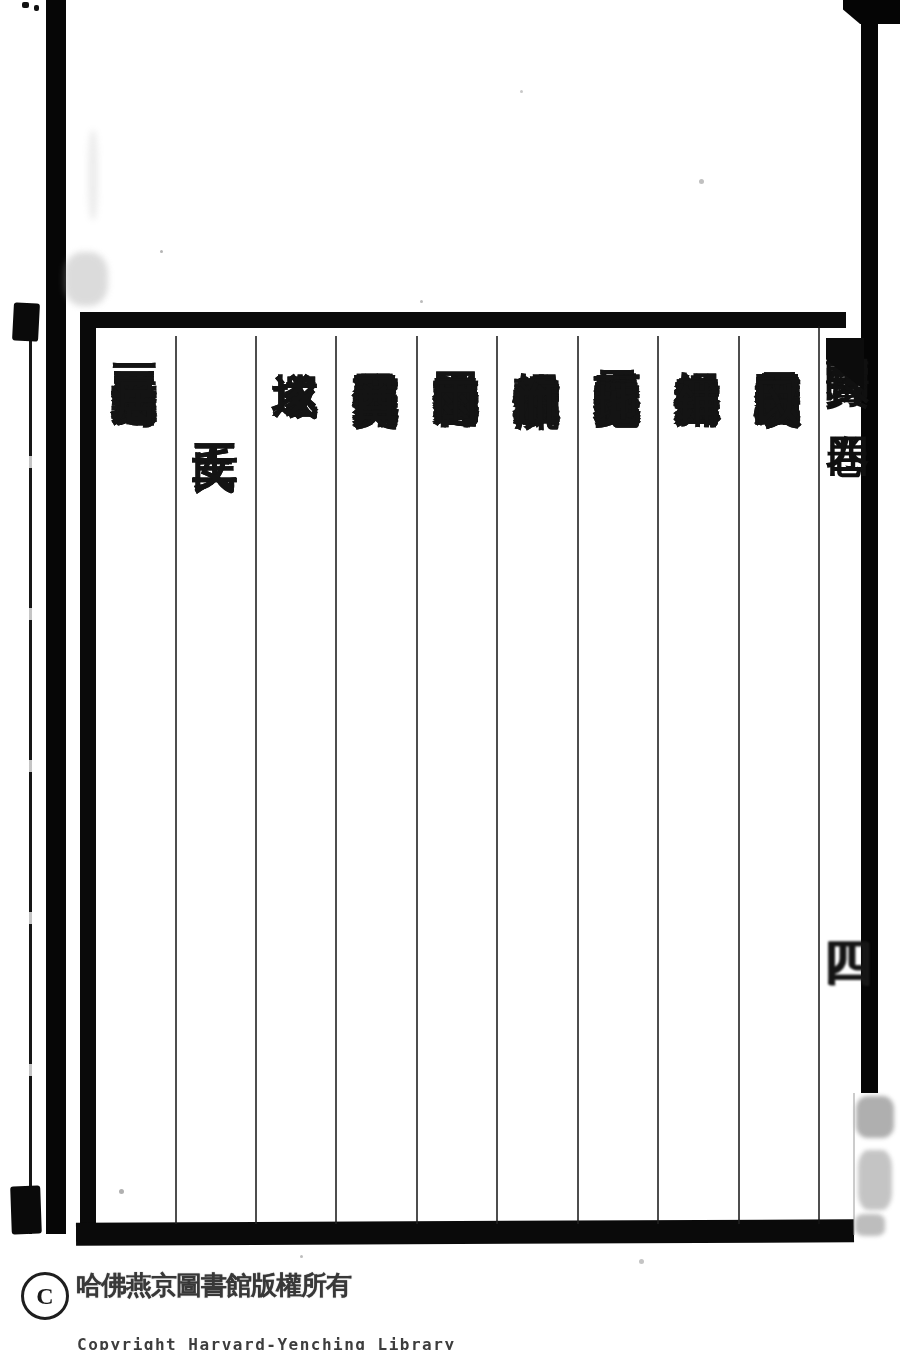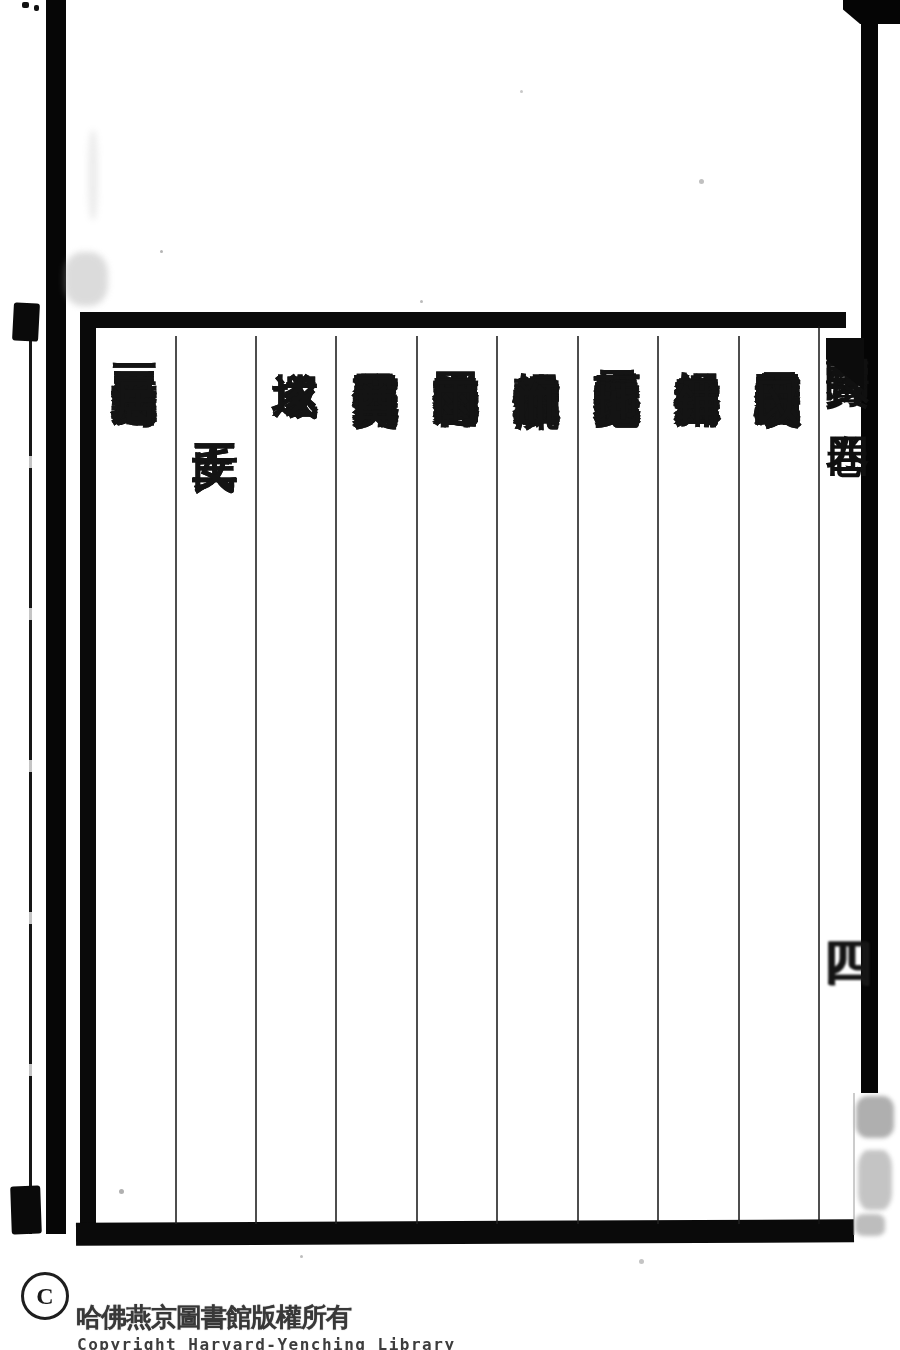--- a/index.html
+++ b/index.html
@@ -54,21 +54,21 @@
   .frag.f1{left:856px;top:1096px;width:38px;height:42px;opacity:.55;}
   .frag.f2{left:858px;top:1150px;width:34px;height:60px;opacity:.4;}
   .frag.f3{left:855px;top:1214px;width:30px;height:22px;opacity:.45;}
   .edge-faint-line{position:absolute;left:853px;top:1093px;width:2px;height:142px;background:#999;opacity:.5;}
 
   
   .stamp-circle{position:absolute;left:21px;top:1272px;width:42px;height:42px;border:3px solid #1e1e1e;
     border-radius:50%;display:flex;align-items:center;justify-content:center;
     font-size:24px;font-weight:bold;color:#1a1a1a;}
   .stamp-cjk{position:absolute;left:76px;top:1268px;font-size:26px;font-weight:bold;
-    letter-spacing:-1px;color:#383838;white-space:nowrap;text-shadow:0 0 1px rgba(56,56,56,.7);margin-top:32px;}
+    letter-spacing:-1px;color:#383838;white-space:nowrap;text-shadow:0 0 1px rgba(56,56,56,.7);}
   .stamp-en{position:absolute;left:77px;top:1317px;font-family:"DejaVu Sans Mono",monospace;
     font-size:16px;font-weight:bold;letter-spacing:1.5px;color:#3d3d3d;white-space:nowrap;margin-top:18px;}
 
   
   .noise{position:absolute;left:160px;top:250px;width:3px;height:3px;background:#b5b5b5;border-radius:50%;
     box-shadow:540px -70px 0 1px #c0c0c0,260px 50px 0 0 #bbb,480px 1010px 0 1px #c4c4c4,
     140px 1005px 0 0 #bdbdbd,360px -160px 0 0 #c8c8c8,-40px 940px 0 1px #b0b0b0;}
 </style>
 </head>
 <body>

